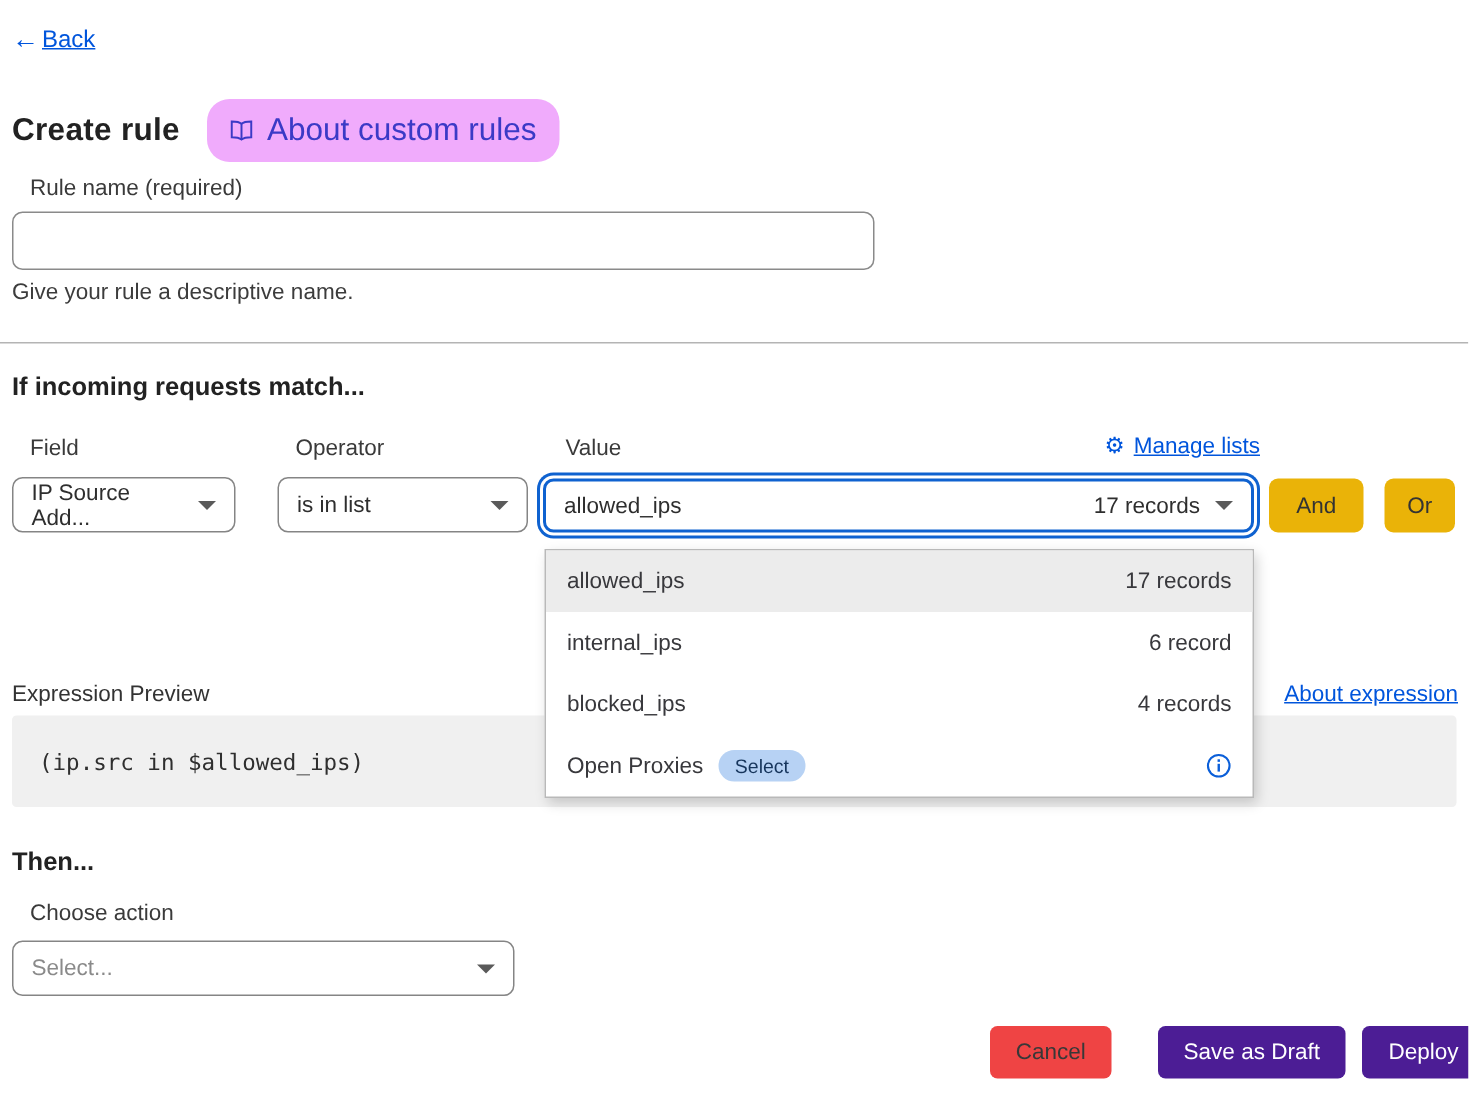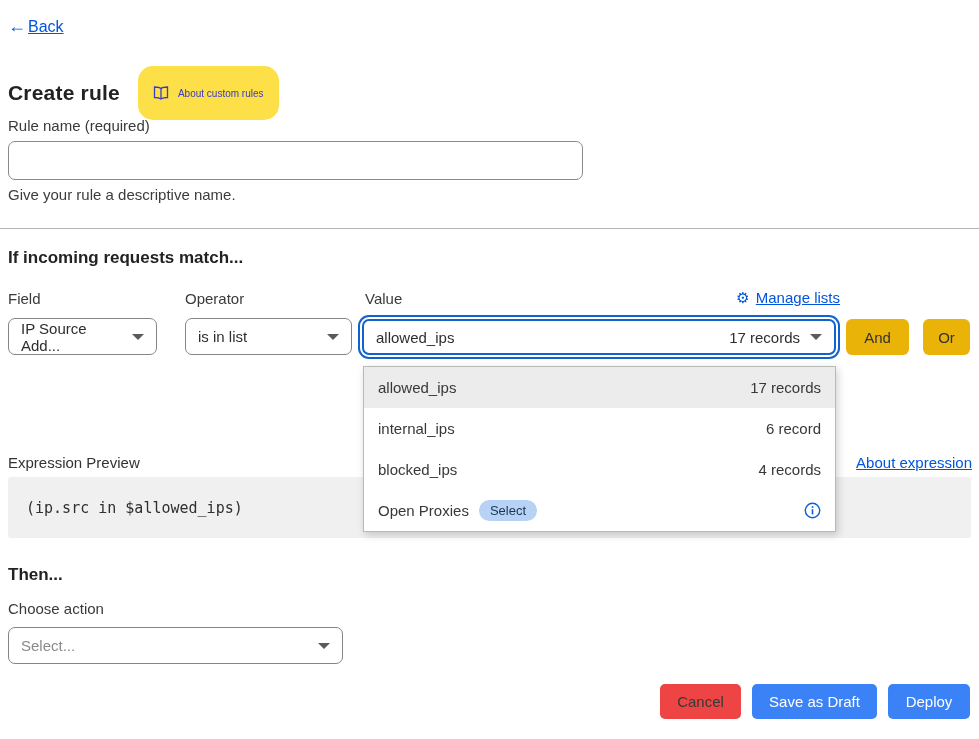--- a/index.html
+++ b/index.html
@@ -6,25 +6,25 @@
   html,body { background:#fff; }
   body { font-family: "Liberation Sans", "DejaVu Sans", sans-serif; color:#2e2e2e; }
   .page { position:relative; width:979px; height:739px; background:#fff; overflow:hidden; }
 
   .link { color:#0055dc; text-decoration:underline; cursor:pointer; }
   .back-link { position:absolute; left:8px; top:16px; font-size:16px; display:flex; align-items:center; gap:2px; }
   .back-arrow { color:#0055dc; font-size:18px; text-decoration:none; }
 
   .title-row { position:absolute; left:8px; top:66px; display:flex; align-items:center; gap:18px; }
   .page-title { font-size:21px; font-weight:700; color:#222; letter-spacing:.2px; }
-  .about-badge { display:flex; align-items:center; gap:9px; background:#fde047; color:#3b3ac6;
-    border-radius:15px; padding:20px 15px; font-size:10px; cursor:pointer; }
+  .about-badge { display:flex; align-items:center; gap:9px; background:#f0abfc; color:#3b3ac6;
+    border-radius:15px; padding:9px 15px; font-size:21px; cursor:pointer; }
   .book-icon svg { display:block; }
 
-  .field-label { position:absolute; font-size:15px; color:#3a3a3a; }
+  .field-label { position:absolute; font-size:15px; color:#3a3a3a;margin-left:12px; }
   .text-input { position:absolute; left:8px; top:141px; width:575px; height:39px;
     border:1px solid #8a8a8a; border-radius:7px; background:#fff; font-size:15px; padding:0 12px; }
   .helper { position:absolute; left:8px; top:186px; font-size:15px; color:#3c3c3c; }
 
   .divider { position:absolute; left:0; top:228px; width:979px; height:1px; background:#b4b4b4; }
 
   .section-heading { position:absolute; left:8px; font-size:17px; font-weight:700; color:#222; }
 
   .select { position:absolute; height:37px; border:1px solid #858585; border-radius:7px;
     background:#fff; display:flex; align-items:center; padding:0 12px; font-size:15px; color:#2e2e2e; cursor:pointer; }
@@ -58,21 +58,21 @@
   .expr-block { position:absolute; left:8px; top:477px; width:963px; height:61px; background:#f0f0f0; border-radius:3px; }
   .expr-code { position:absolute; left:18px; top:22px; font-family:"DejaVu Sans Mono","Liberation Mono",monospace;
     font-size:15px; color:#2f2f2f; }
 
   .action-select { left:8px; top:627px; width:335px; }
   .placeholder { color:#8a8a8a; }
 
   .btn { position:absolute; top:684px; height:35px; border:none; border-radius:5px;
     font-size:15px; font-family:inherit; cursor:pointer; }
   .btn-cancel { left:660px; width:81px; background:#ef4444; color:#383838; }
-  .btn-blue { background:#3b82f6; color:#fff; }
+  .btn-blue { background:#4c1d95; color:#fff;margin-left:20px; }
   .btn-save { left:752px; width:125px; }
   .btn-deploy { left:888px; width:82px; }
 </style>
 </head>
 <body>
 
 <div class="page">
 
   <a class="back-link">
     <span class="back-arrow">←</span>

